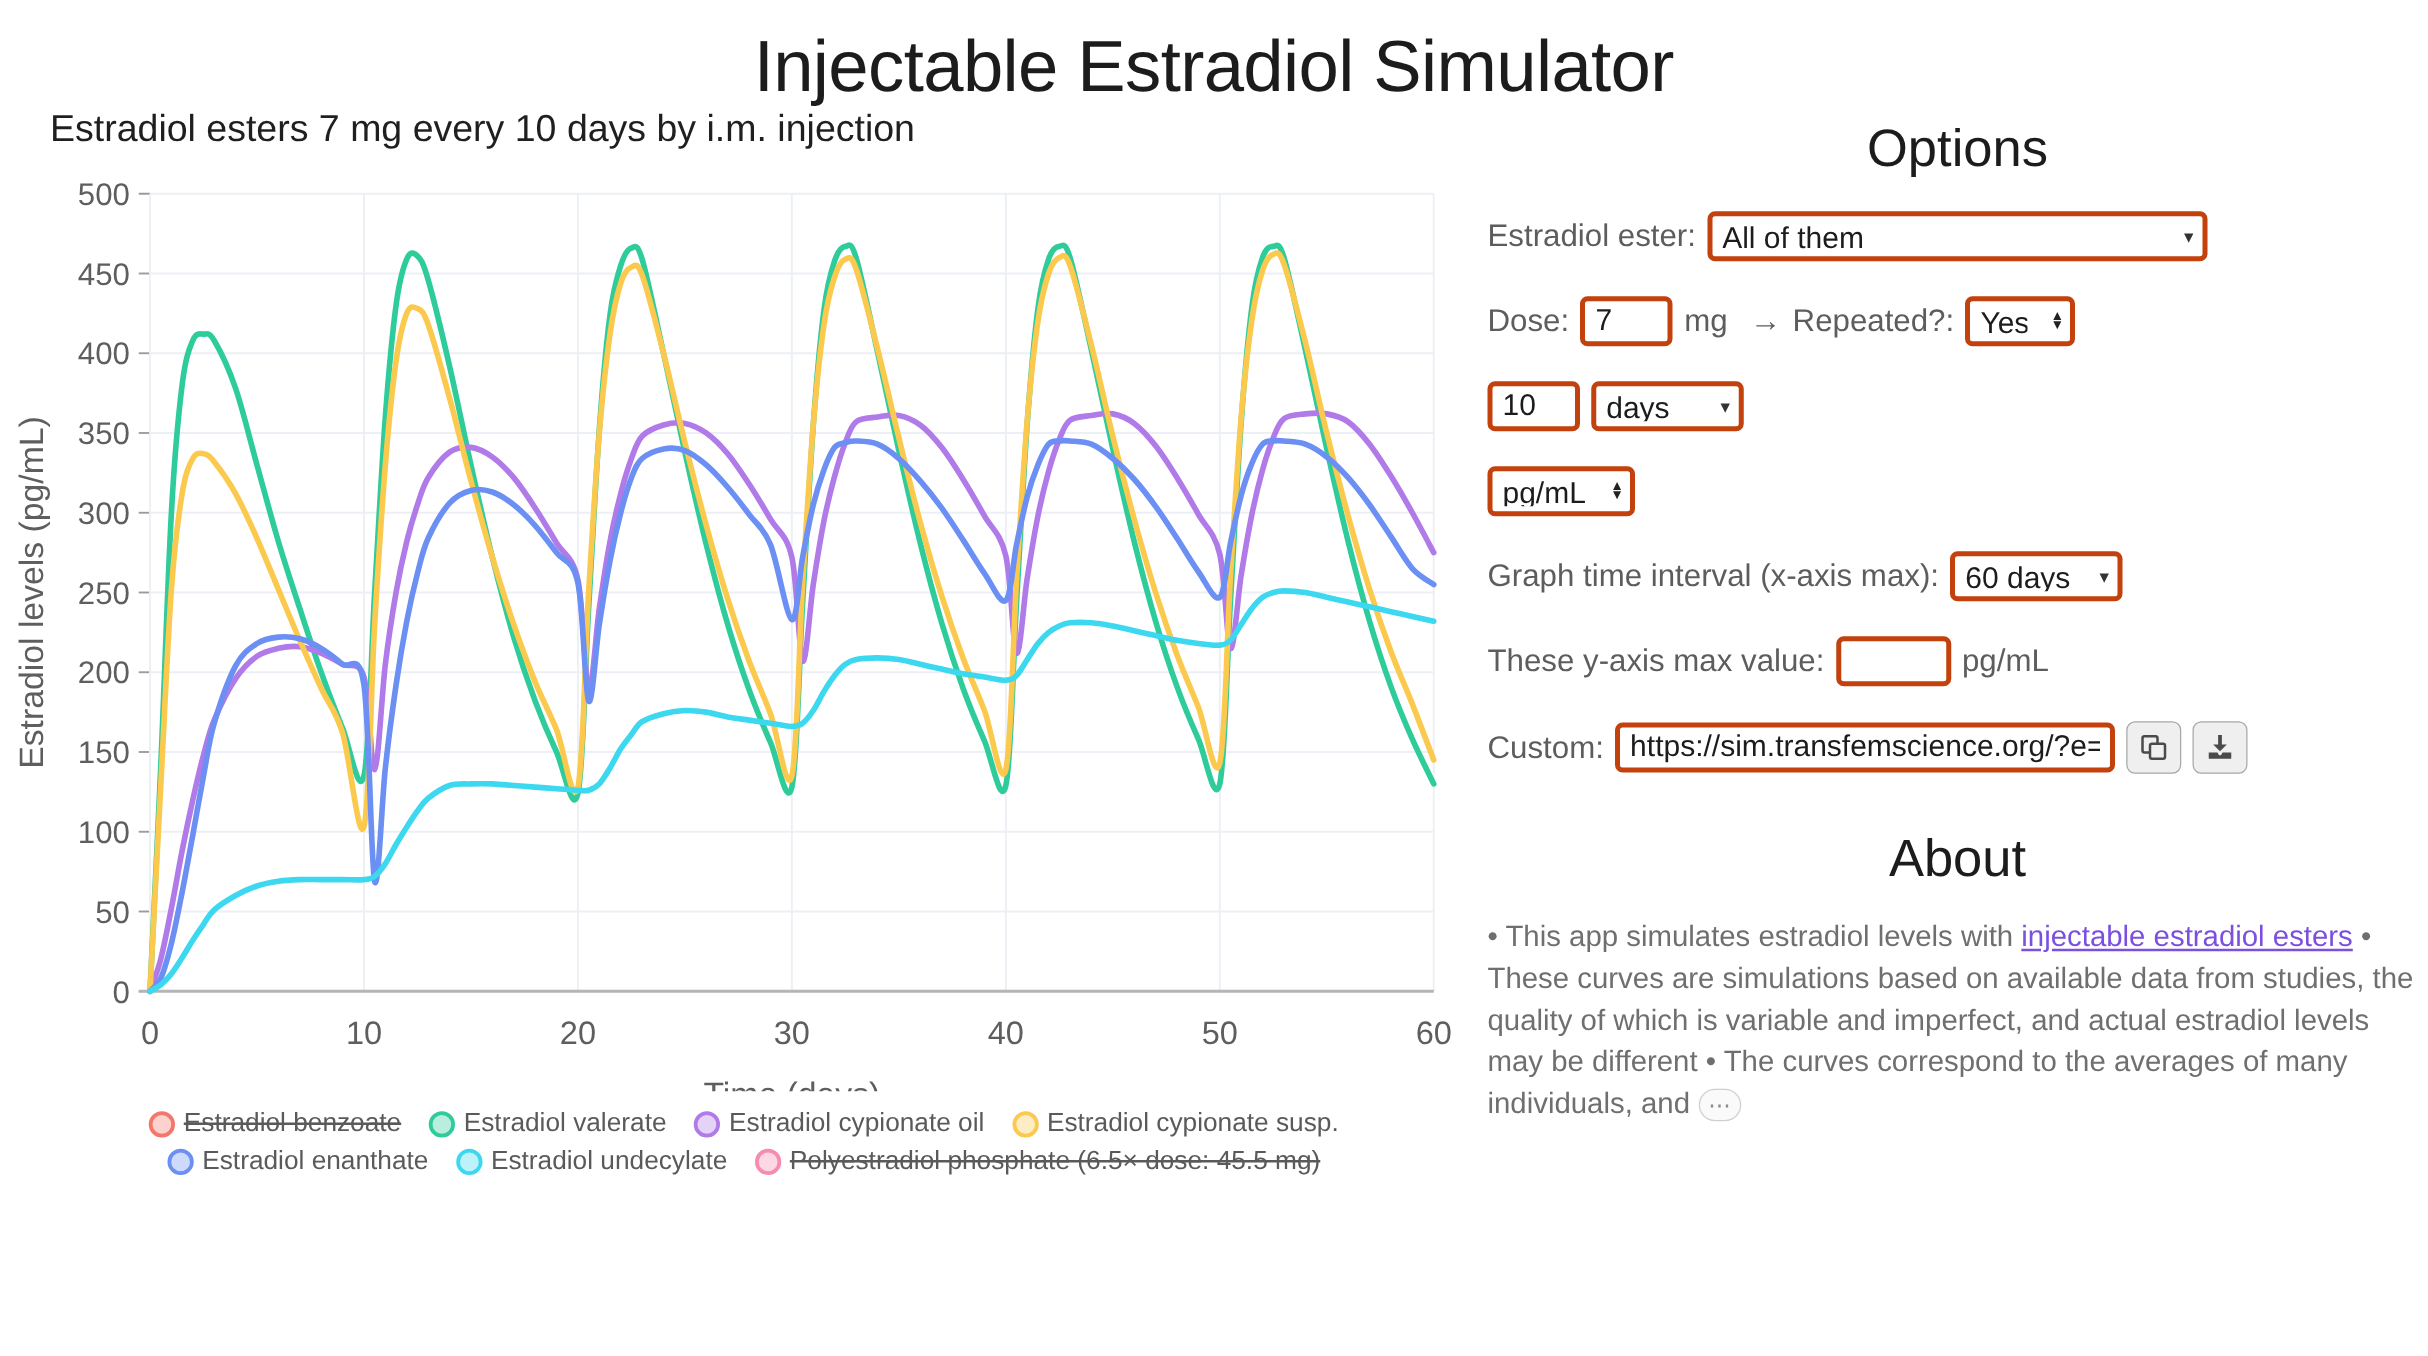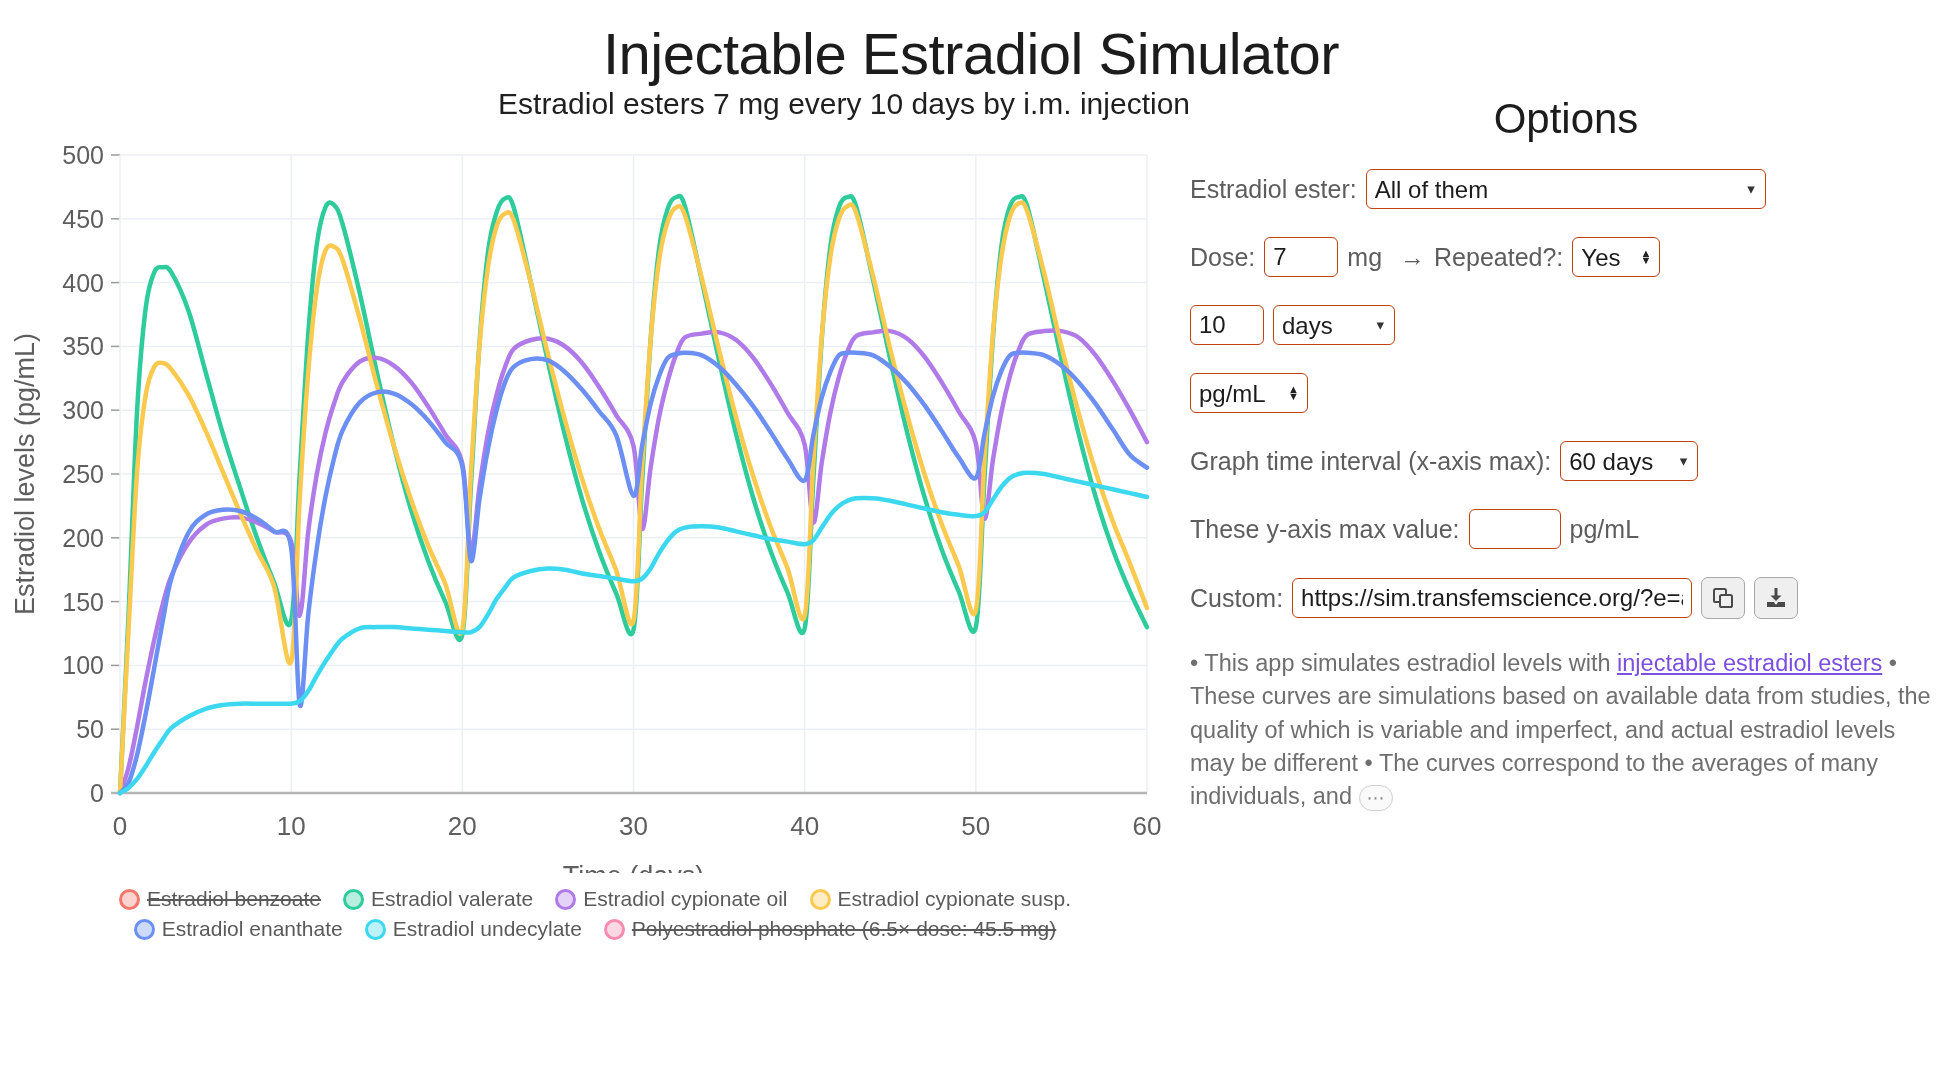--- a/index.html
+++ b/index.html
@@ -28,21 +28,21 @@
     display: flex;
     width: 1942px;
     height: 990px;
     align-items: flex-start;
   }
   .col-chart { width: 1190px; position: relative; }
   .col-options { width: 752px; padding-top: 8px; }
 
   
   .chart-title {
-    text-align: right;
+    text-align: left;
     font-size: 30px;
     color: #1f1f1f;
     margin: 0 0 12px 0;
     padding-left: 40px;
   }
   .chart-wrap {
     position: relative;
     width: 1190px;
     height: 760px;
   }
@@ -100,21 +100,21 @@
     flex-wrap: nowrap;
   }
   .opt-label { margin-right: 9px; white-space: nowrap; }
   .opt-sep { margin: 0 9px; white-space: nowrap; }
 
   select.ui, input.ui {
     font-family: "Liberation Sans", sans-serif;
     font-size: 24px;
     color: #1c1c1c;
     background: #ffffff;
-    border: 1px solid #c2410c;
+    border: 4px solid #c2410c;
     border-radius: 6px;
     padding: 4px 8px;
     height: 40px;
     outline: none;
   }
   select.ui { padding-right: 34px; -webkit-appearance: none; appearance: none; }
   .sel-wrap { position: relative; display: inline-block; }
   .sel-wrap .chev {
     position: absolute; right: 11px; top: 50%;
     transform: translateY(-50%);
@@ -371,17 +371,18 @@
       </span>
       <span class="icon-btn">
         <svg width="24" height="24" viewBox="0 0 24 24">
           <path d="M12 2 V12" stroke="#4a4a4a" stroke-width="3" fill="none"></path>
           <path d="M6.5 9.5 L12 15 L17.5 9.5 Z" fill="#4a4a4a"></path>
           <path d="M3 16 h7 l1.2 2.2 h1.6 L14 16 h7 v5 H3 Z" fill="#4a4a4a"></path>
         </svg>
       </span>
     </div>
 
+    <div class="about-heading">About</div>
     <div class="about-body">
       <span>• This app simulates estradiol levels with </span><a href="#">injectable estradiol esters</a><span> • These curves are simulations based on available data from studies, the quality of which is variable and imperfect, and actual estradiol levels may be different • The curves correspond to the averages of many individuals, and </span><span class="ellipsis-pill">⋯</span>
     </div>
   </div>
 </div>
 
 </body></html>

